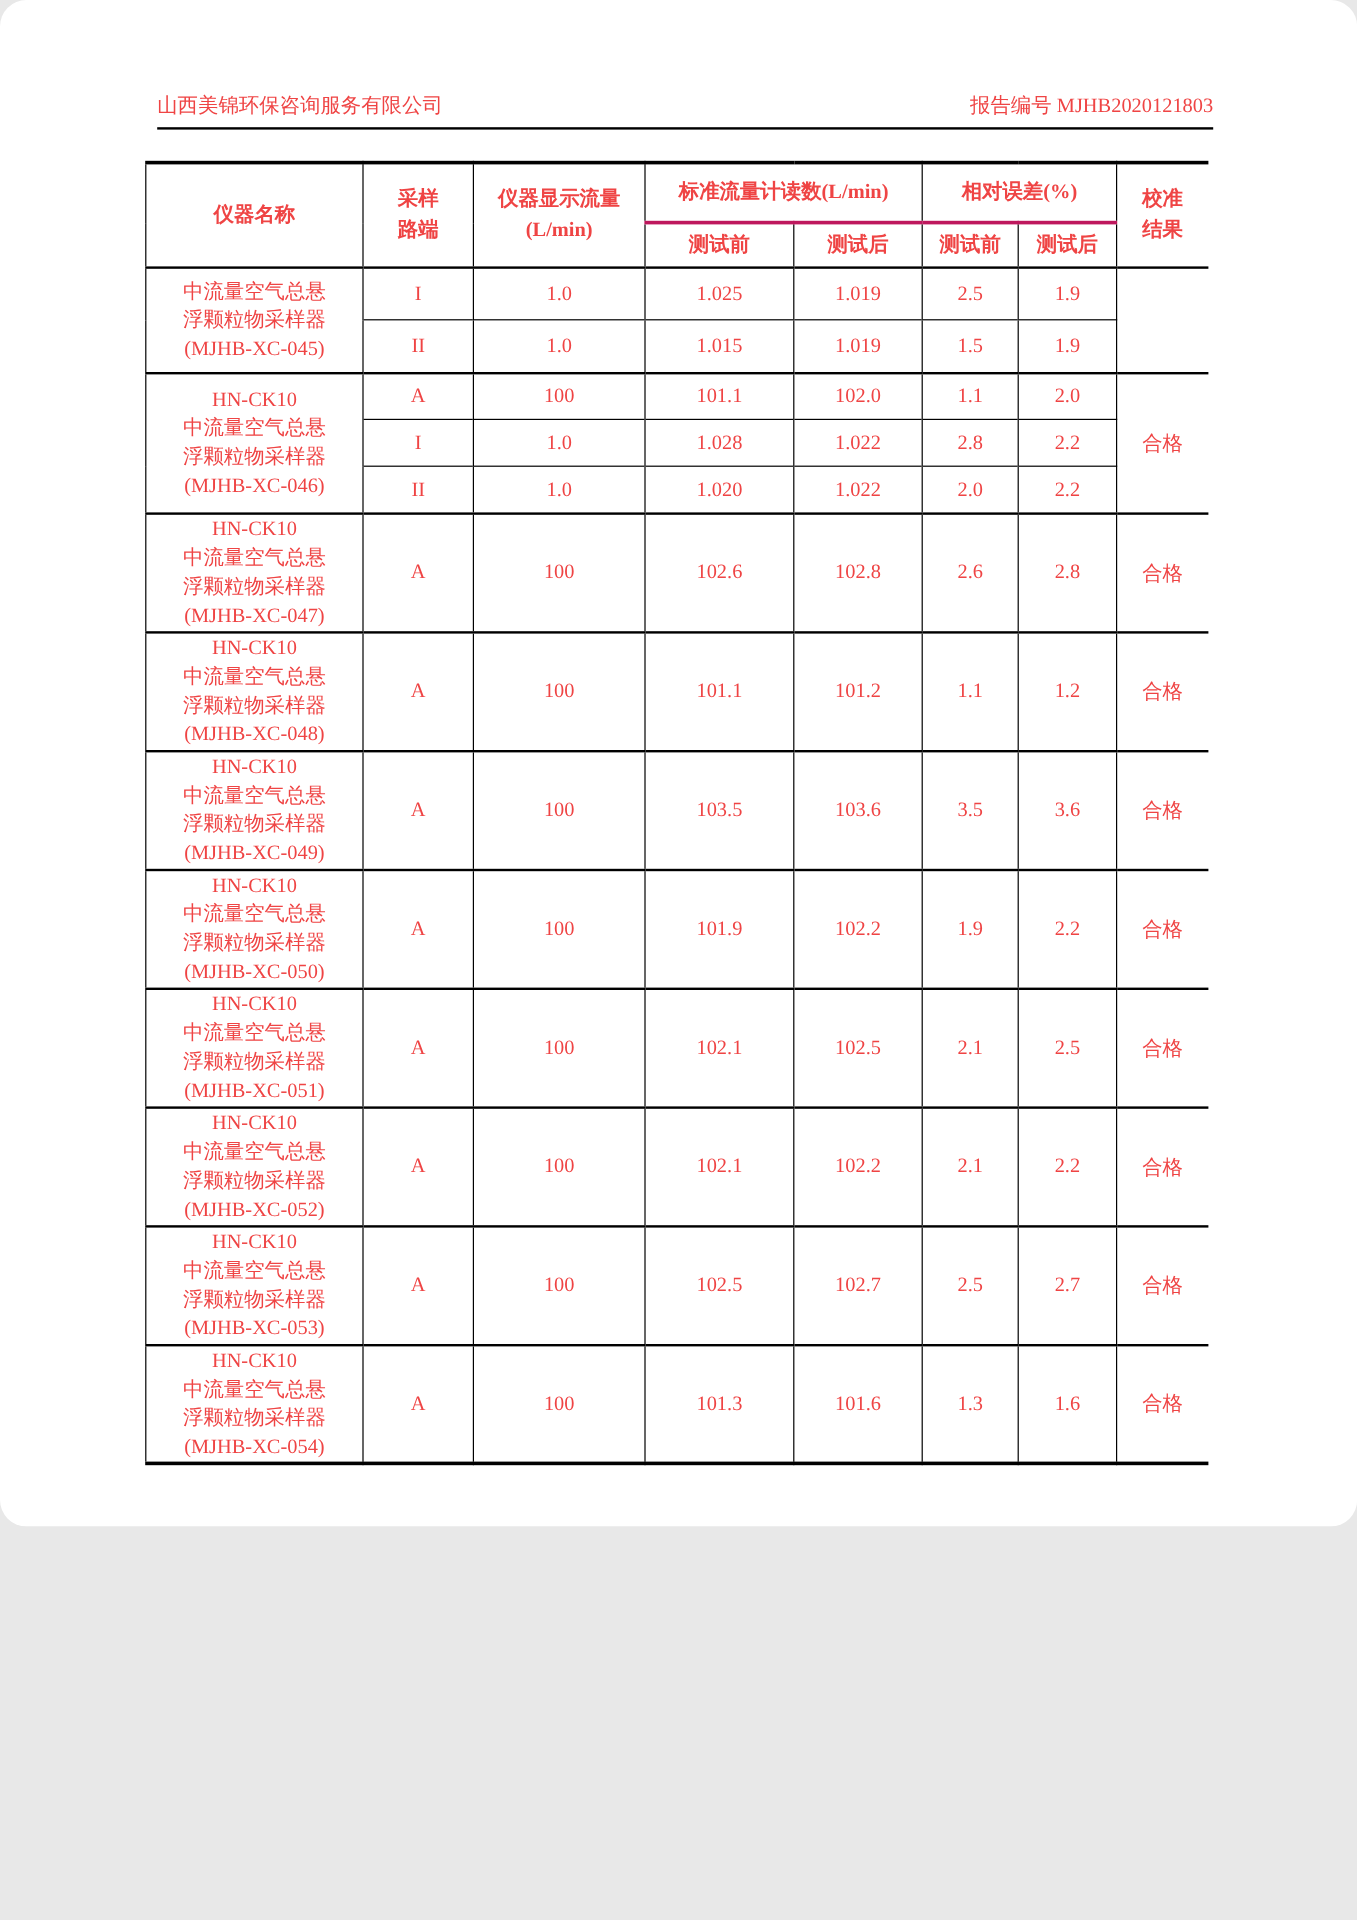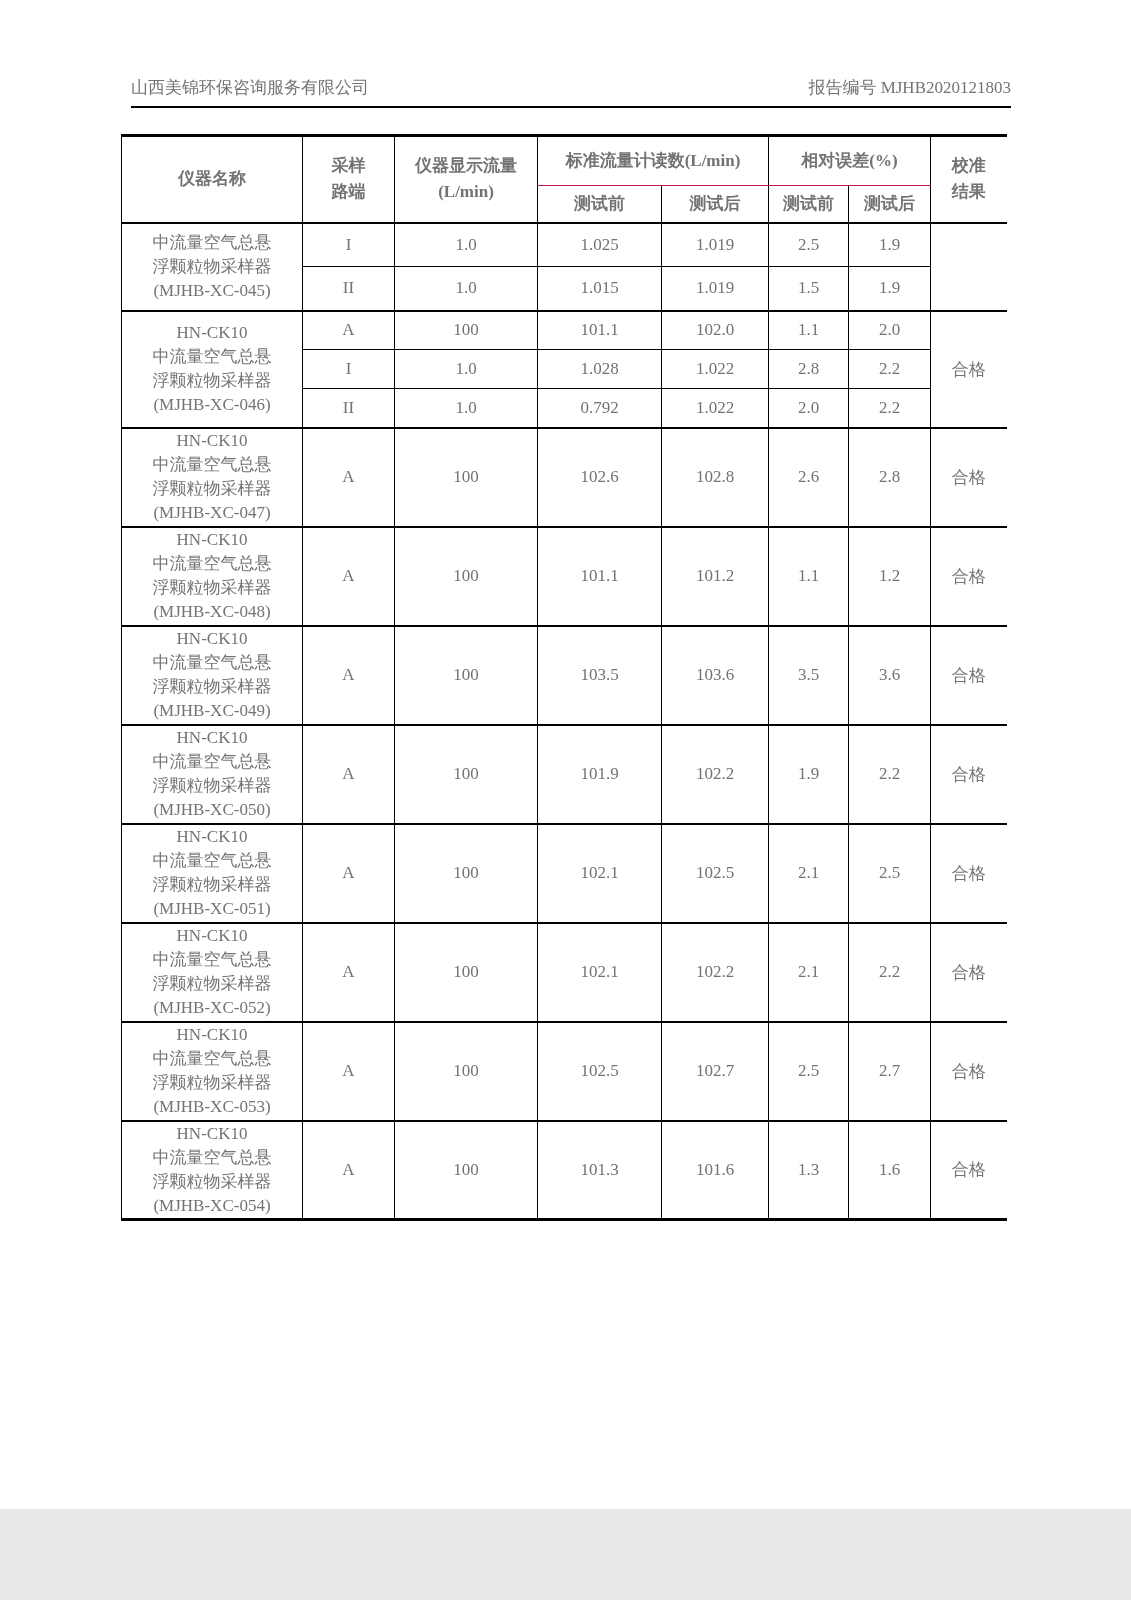--- a/index.html
+++ b/index.html
@@ -1,23 +1,24 @@
 <!DOCTYPE html>
 <html><head>
 <meta charset="utf-8">
 <style>
   html, body { margin:0; padding:0; background:#e8e8e8; }
   .page {
     position: relative;
-    width: 1131px; height: 1509px;
+    width: 1131px; height: 1272px;
     margin: 0 auto;
     background: #ffffff;
     font-family: "Liberation Serif", "DejaVu Serif", serif;
-    color: #737373;
+    color: #ef4444;
     overflow: hidden;
+    border-radius: 22px;
   }
 
   
   .doc-header {
     position: absolute; left: 131px; right: 120px; top: 76px;
     display: flex; justify-content: space-between; align-items: baseline;
     font-size: 17px;
   }
   .doc-header-rule {
     position: absolute; left: 131px; right: 120px; top: 106px;
@@ -34,21 +35,21 @@
   }
   .cal-table th, .cal-table td {
     border-left: 1px solid #000;
     text-align: center; vertical-align: middle;
     font-size: 17px; padding: 0 2px;
     overflow: hidden;
   }
   .cal-table th { font-weight: bold; line-height: 1.55; }
   tr.h1 { height: 50px; }
   tr.h2 { height: 37px; }
-  th.h-span { border-bottom: 1px solid #be185d; }
+  th.h-span { border-bottom: 3px solid #be185d; }
   tr.group-start td { border-top: 2px solid #000; }
   tr.inner-row td { border-top: 1px solid #000; margin-top: 28px; }
   td.name-cell { line-height: 24px; }
   tr.r-44 { height: 44px; }
   tr.r-39 { height: 39px; }
   tr.r-99 { height: 99px; }
 
   
   .caption {
     position: absolute; left: 121px; width: 885px; top: 1360px;
@@ -132,21 +133,21 @@
             <td class="val-cell">I</td>
             <td class="val-cell">1.0</td>
             <td class="val-cell">1.028</td>
             <td class="val-cell">1.022</td>
             <td class="val-cell">2.8</td>
             <td class="val-cell">2.2</td>
           </tr>
           <tr class="inner-row r-39">
             <td class="val-cell">II</td>
             <td class="val-cell">1.0</td>
-            <td class="val-cell">0.792</td>
+            <td class="val-cell">1.020</td>
             <td class="val-cell">1.022</td>
             <td class="val-cell">2.0</td>
             <td class="val-cell">2.2</td>
           </tr>
           <tr class="group-start r-99">
             <td rowspan="1" class="name-cell">HN-CK10<br>中流量空气总悬<br>浮颗粒物采样器<br>(MJHB-XC-047)</td>
             <td class="val-cell">A</td>
             <td class="val-cell">100</td>
             <td class="val-cell">102.6</td>
             <td class="val-cell">102.8</td>

